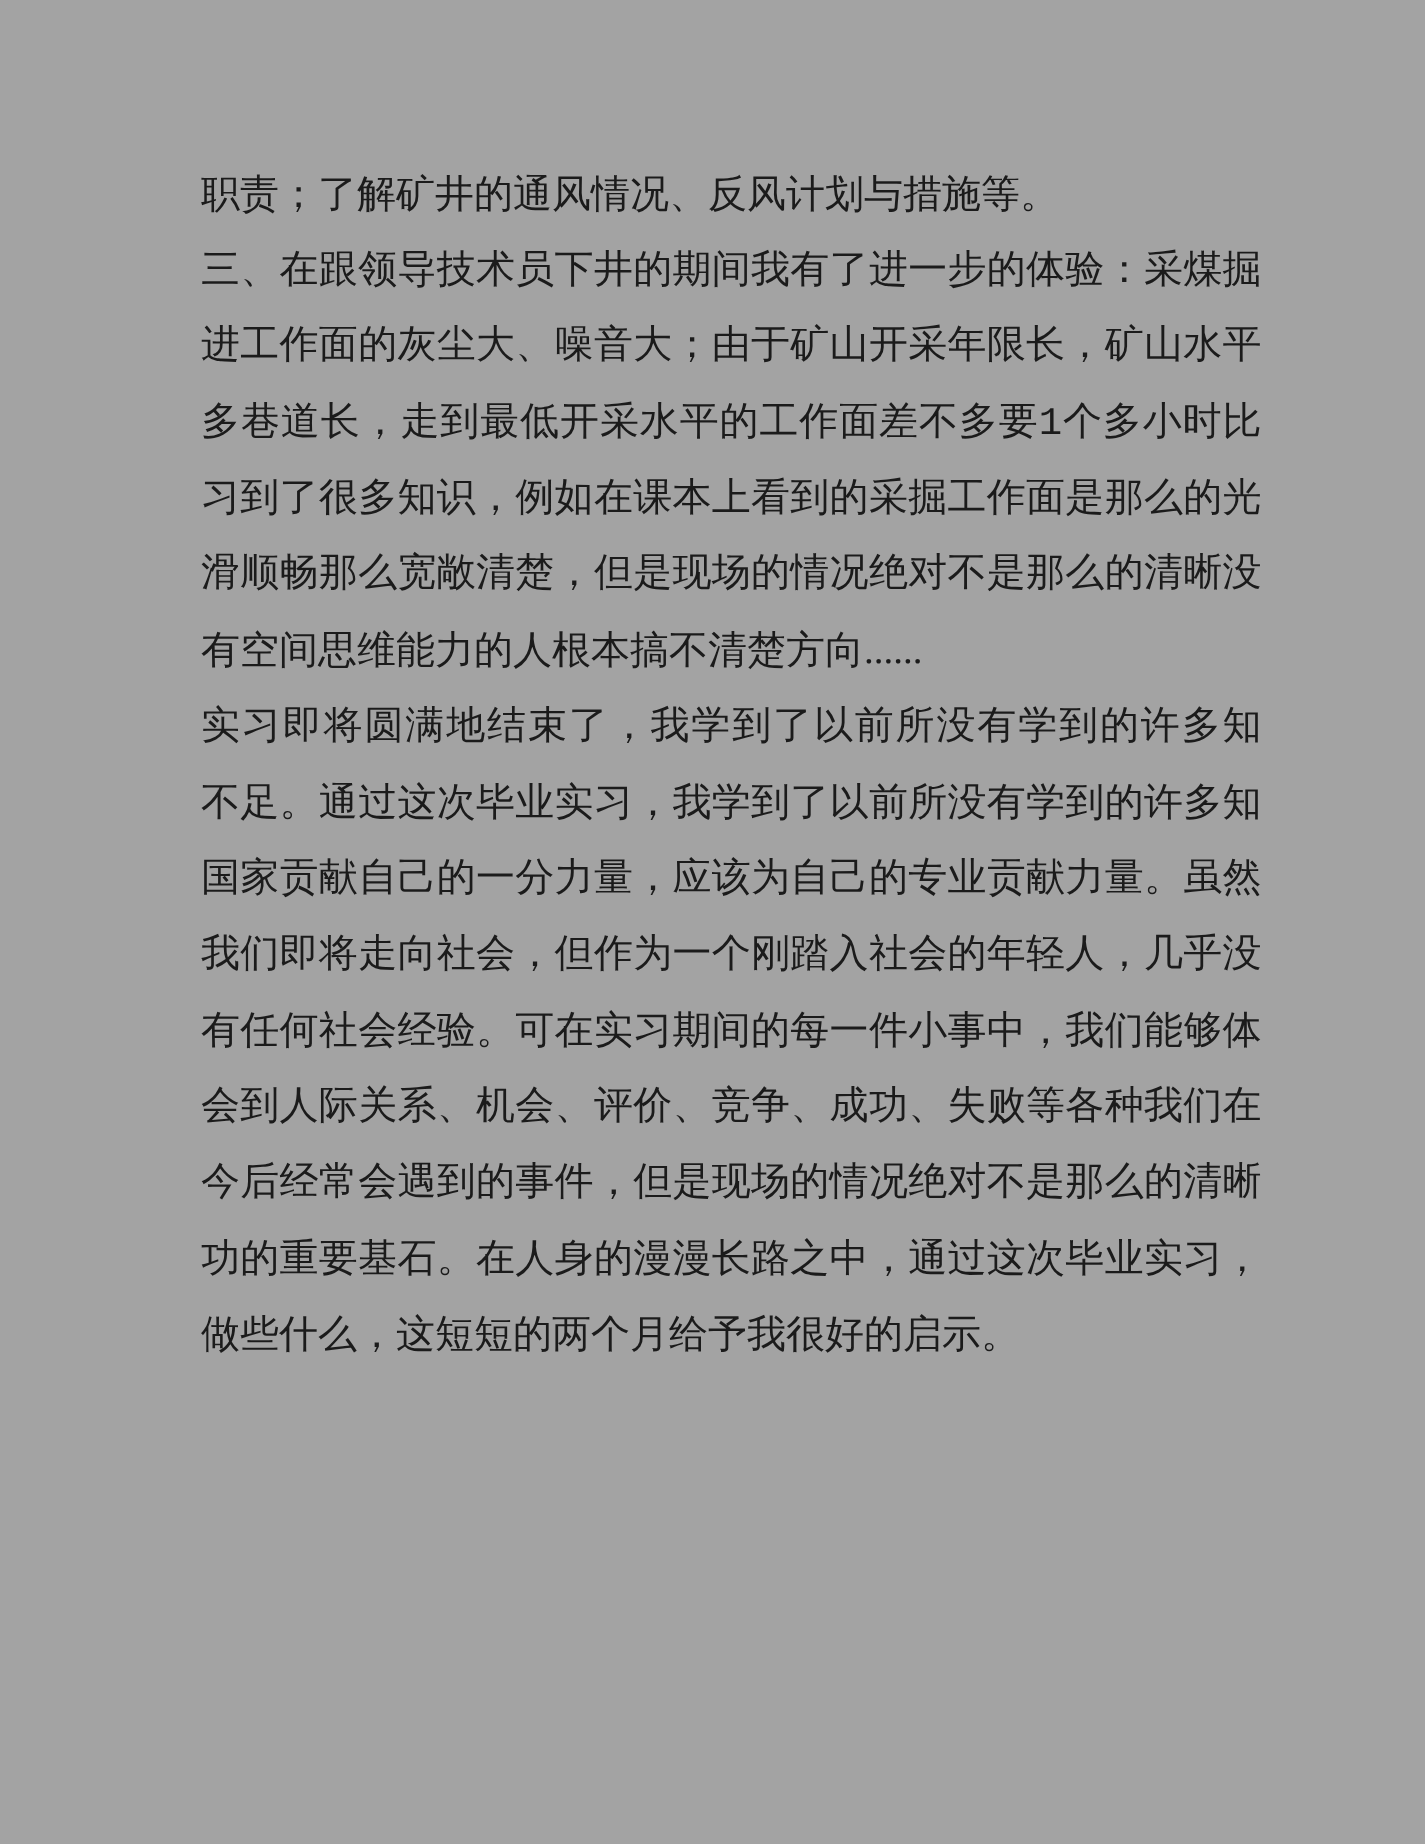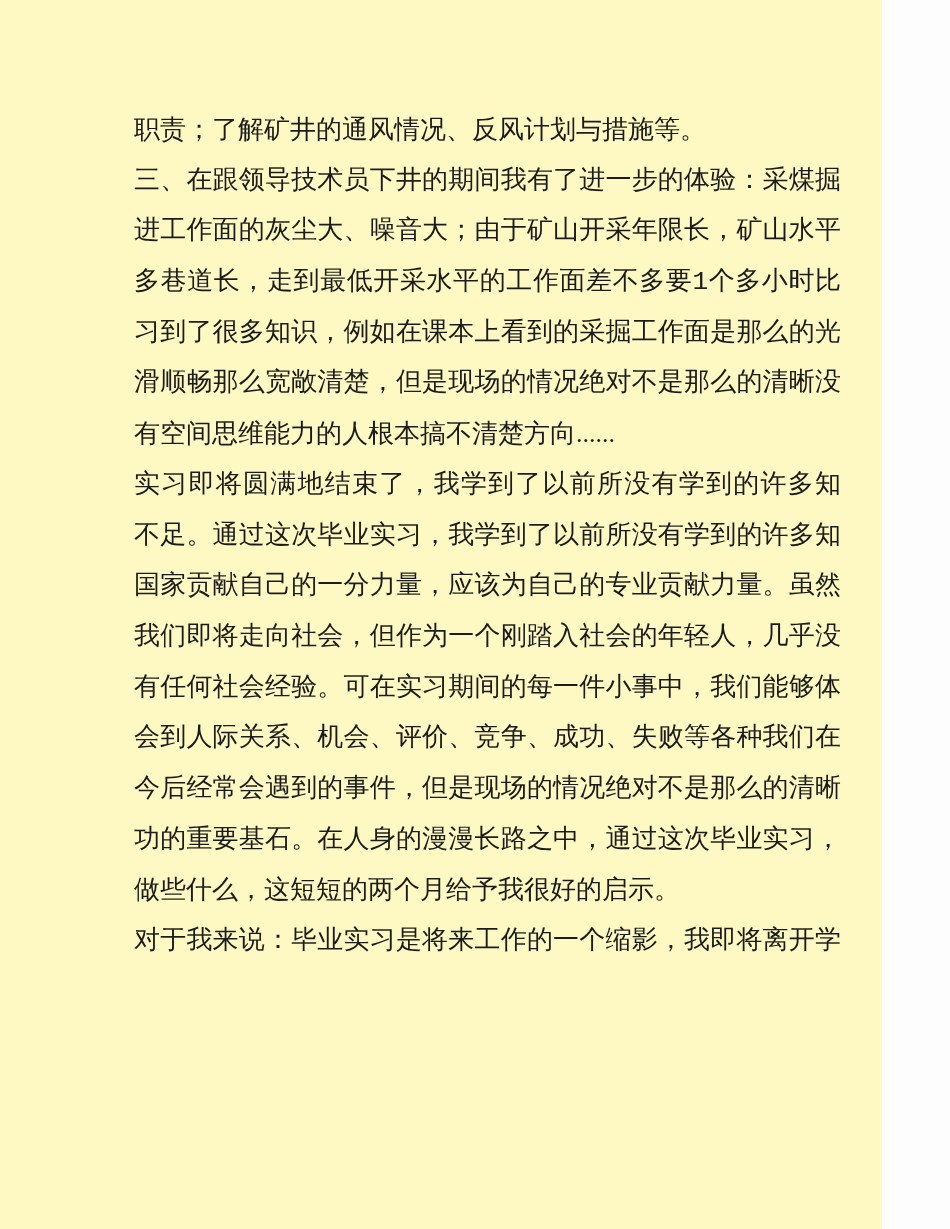--- a/index.html
+++ b/index.html
@@ -11,23 +11,23 @@
     width: 950px;
     height: 1229px;
     background: #fdfdfd;
     overflow: hidden;
     font-family: "Liberation Serif", "DejaVu Serif", serif;
   }
   .page {
     position: absolute;
     left: 0;
     top: 0;
-    width: 882px;
+    width: 950px;
     height: 1229px;
-    background: #fef9c3;
+    background: #a3a3a3;
   }
   .textblock {
     position: absolute;
     left: 134px;
     top: 105px;
     width: 707px;
     color: #1b1b1b;
   }
   .paragraph {
     margin: 0;
@@ -69,17 +69,14 @@
         <div class="line justify">实习即将圆满地结束了，我学到了以前所没有学到的许多知</div>
         <div class="line justify">不足。通过这次毕业实习，我学到了以前所没有学到的许多知</div>
         <div class="line justify">国家贡献自己的一分力量，应该为自己的专业贡献力量。虽然</div>
         <div class="line justify">我们即将走向社会，但作为一个刚踏入社会的年轻人，几乎没</div>
         <div class="line justify">有任何社会经验。可在实习期间的每一件小事中，我们能够体</div>
         <div class="line justify">会到人际关系、机会、评价、竞争、成功、失败等各种我们在</div>
         <div class="line justify">今后经常会遇到的事件，但是现场的情况绝对不是那么的清晰没</div>
         <div class="line justify">功的重要基石。在人身的漫漫长路之中，通过这次毕业实习，再</div>
         <div class="line">做些什么，这短短的两个月给予我很好的启示。</div>
       </div>
-      <div class="paragraph">
-        <div class="line justify">对于我来说：毕业实习是将来工作的一个缩影，我即将离开学</div>
-      </div>
     </div>
 </div>
 
 </body></html>

